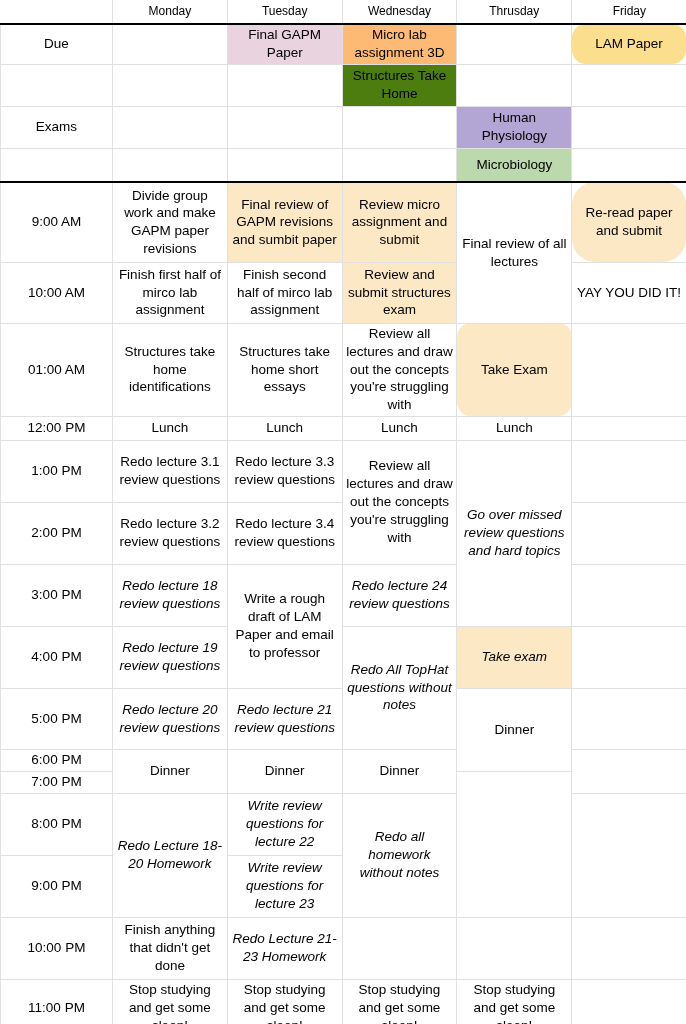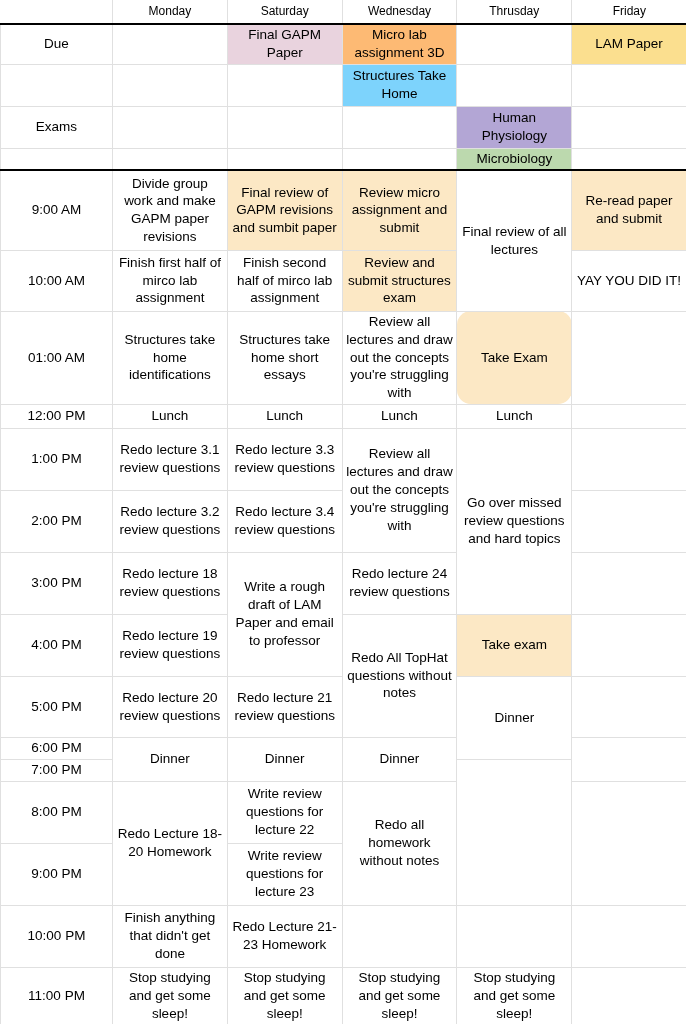--- a/index.html
+++ b/index.html
@@ -51,51 +51,51 @@
     font-size: 13.5px;
     color: #000;
   }
   td.lastcol { border-right: none; }
 
   
   .t-pink   { color: #d9a0bd; }
   .t-teal   { color: #80b4bd; }
   .t-orange { color: #f3a24b; margin-top: 30px; }
   .t-purple { color: #8e85c9; border-radius: 14px; }
-  .t-green  { color: #8bc06a; }
-  .t-yellow { color: #fcd34d; }
+  .t-green  { color: #8bc06a; font-style: italic; }
+  .t-yellow { color: #fcd34d; border-radius: 23px; }
   .t-black  { color: #000000; }
 
   
   .bg-pink   { background: #e9d3de; }
   .bg-teal   { background: #fdba74; }
-  .bg-orange { background: #7dd3fc; }
+  .bg-orange { background: #4d7c0f; }
   .bg-purple { background: #b3a6d5; }
   .bg-green  { background: #bcd9ae; }
-  .bg-yellow { background: #fbdf8f; }
+  .bg-yellow { background: #fbdf8f; border-radius: 14px; }
   .bg-peach  { background: #fce8c5; }
 </style>
 </head>
 <body>
 
 <table class="schedule">
   <colgroup>
     <col class="c-time">
       <col class="c-day">
       <col class="c-day">
       <col class="c-day">
       <col class="c-day">
       <col class="c-day">
   </colgroup>
   <tbody>
 
     <tr class="head-row" style="height:24px;">
       <td class="time-head thick-bottom"></td>
       <td class="day-head thick-bottom">Monday</td>
-      <td class="day-head thick-bottom">Saturday</td>
+      <td class="day-head thick-bottom">Tuesday</td>
       <td class="day-head thick-bottom">Wednesday</td>
       <td class="day-head thick-bottom">Thrusday</td>
       <td class="day-head lastcol thick-bottom">Friday</td>
     </tr>
 
     <tr style="height:40px;">
       <td class="timecell">Due</td>
       <td></td>
       <td class="bg-pink">Final GAPM Paper</td>
       <td class="bg-teal">Micro lab assignment 3D</td>
@@ -114,21 +114,21 @@
 
     <tr style="height:42px;margin-top:12px;">
       <td class="timecell">Exams</td>
       <td></td>
       <td></td>
       <td></td>
       <td class="bg-purple">Human Physiology</td>
       <td class="lastcol"></td>
     </tr>
 
-    <tr style="height:22px;">
+    <tr style="height:34px;">
       <td class="timecell thick-bottom"></td>
       <td class="thick-bottom"></td>
       <td class="thick-bottom"></td>
       <td class="thick-bottom"></td>
       <td class="bg-green thick-bottom">Microbiology</td>
       <td class="lastcol thick-bottom"></td>
     </tr>
 
     <tr style="height:80px;">
       <td class="timecell">9:00 AM</td>

